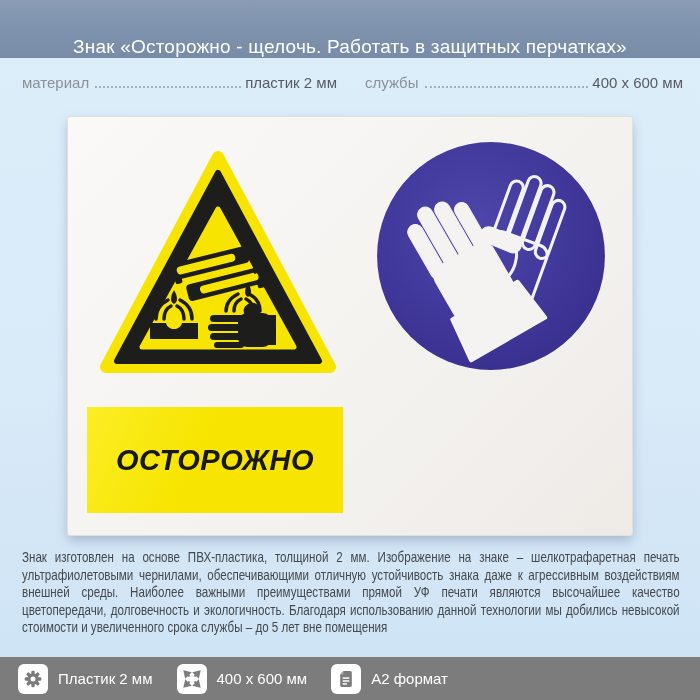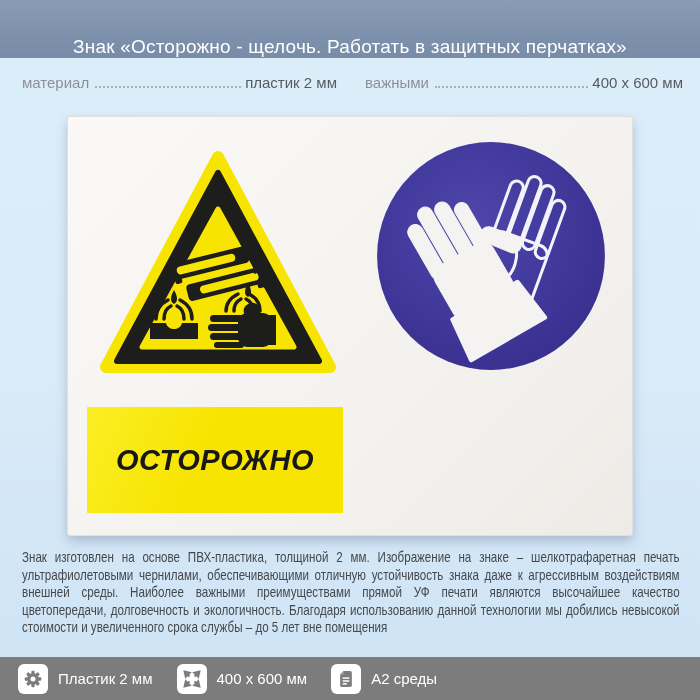--- a/index.html
+++ b/index.html
@@ -71,21 +71,21 @@
     <div class="header-title">Знак «Осторожно - щелочь. Работать в защитных перчатках»</div>
   </div>
 
   <div class="specs">
     <div class="spec spec-material">
       <span class="spec-label">материал</span>
       <span class="spec-dots"></span>
       <span class="spec-value">пластик 2 мм</span>
     </div>
     <div class="spec spec-size">
-      <span class="spec-label">важными</span>
+      <span class="spec-label">службы</span>
       <span class="spec-dots"></span>
       <span class="spec-value">400 x 600 мм</span>
     </div>
   </div>
 
   <div class="sign">
 
     <svg class="tri-svg" viewBox="0 0 240 228">
       <path d="M120 10 L232 220 L8 220 Z" fill="#f7e400" stroke="#f7e400" stroke-width="12" stroke-linejoin="round"></path>
       <path d="M120 26 L221 214 L19 214 Z" fill="#1d1d1b" stroke="#1d1d1b" stroke-width="6" stroke-linejoin="round"></path>
@@ -198,17 +198,17 @@
     <div class="footer-item">
       <span class="icon-box">
         <svg width="20" height="20" viewBox="0 0 24 24">
           <path d="M9 2.5 L17 2.5 Q19 2.5 19 4.5 L19 19.5 Q19 21.5 17 21.5 L7 21.5 Q5 21.5 5 19.5 L5 6.5 Z" fill="#7c7c7c"></path>
           <path d="M9 2.5 L9 6.5 L5 6.5 Z" fill="#a8a8a8"></path>
           <rect x="8" y="10" width="8" height="1.8" fill="#ffffff"></rect>
           <rect x="8" y="13.5" width="8" height="1.8" fill="#ffffff"></rect>
           <rect x="8" y="17" width="5" height="1.8" fill="#ffffff"></rect>
         </svg>
       </span>
-      <span class="footer-label">А2 среды</span>
+      <span class="footer-label">А2 формат</span>
     </div>
   </div>
 
 </div>
 
 </body></html>

